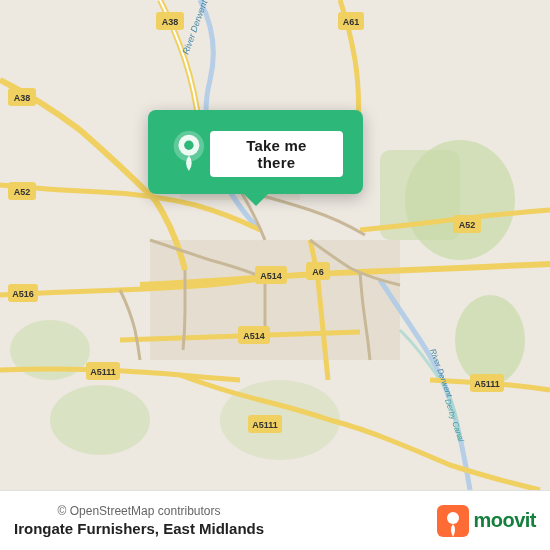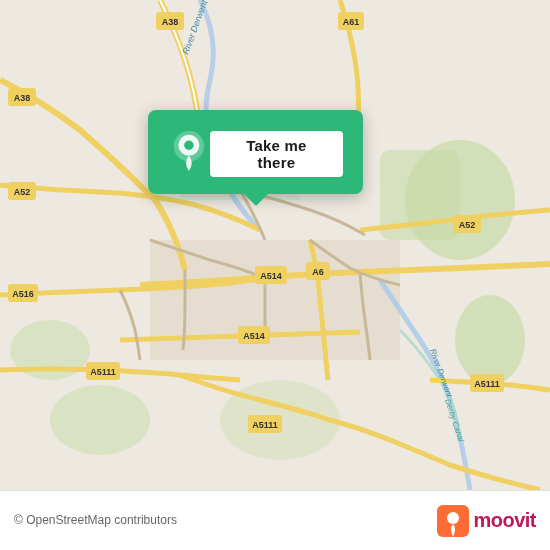--- a/index.html
+++ b/index.html
@@ -112,21 +112,21 @@
     }
 
     .moovit-icon {
       width: 32px;
       height: 32px;
     }
 
     .moovit-text {
       font-size: 20px;
       font-weight: 700;
-      color: #be185d;
+      color: #15803d;
       letter-spacing: -0.5px;
     }
   </style>
 </head>
 <body>
 
 <div id="map-container">
 
   <svg class="map-svg" viewBox="0 0 550 490" xmlns="http://www.w3.org/2000/svg">
 
@@ -231,20 +231,21 @@
       <circle cx="22" cy="17" r="5" fill="#2db87a"></circle>
       <path d="M22,28 Q28,35 22,44 Q16,35 22,28Z" fill="white" opacity="0.9"></path>
     </svg>
     <button class="take-me-there-btn">Take me there</button>
   </div>
 </div>
 
 <div id="bottom-bar">
   <div class="bottom-left">
     <span class="osm-credit">© OpenStreetMap contributors</span>
+    <span class="location-title">Irongate Furnishers, East Midlands</span>
   </div>
   <div class="moovit-logo">
     <svg class="moovit-icon" viewBox="0 0 32 32" xmlns="http://www.w3.org/2000/svg">
       <rect width="32" height="32" rx="6" fill="#ff6b35"></rect>
       <circle cx="16" cy="13" r="6" fill="white"></circle>
       <path d="M16,19 Q20,24 16,32 Q12,24 16,19Z" fill="white"></path>
     </svg>
     <span class="moovit-text">moovit</span>
   </div>
 </div>

